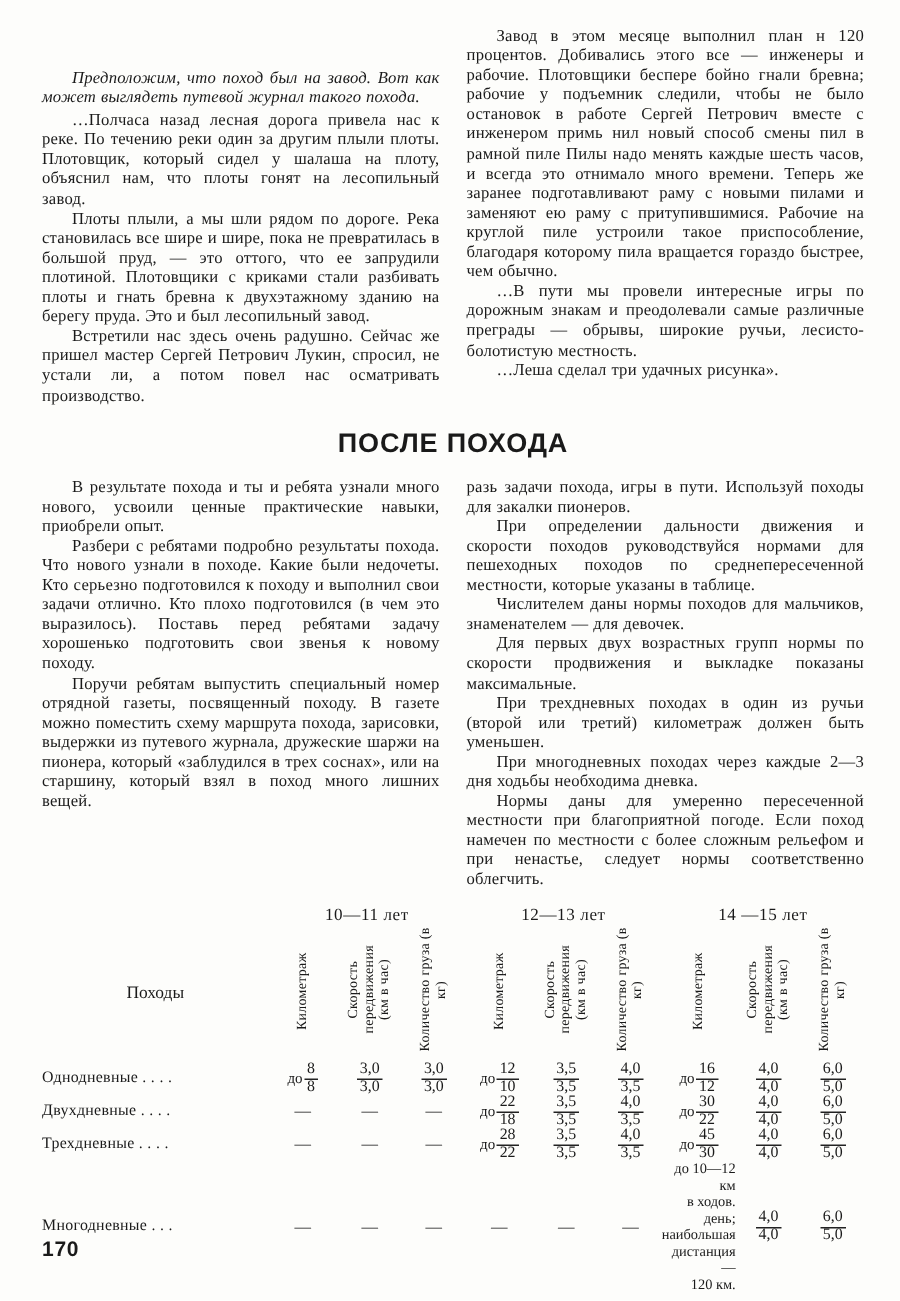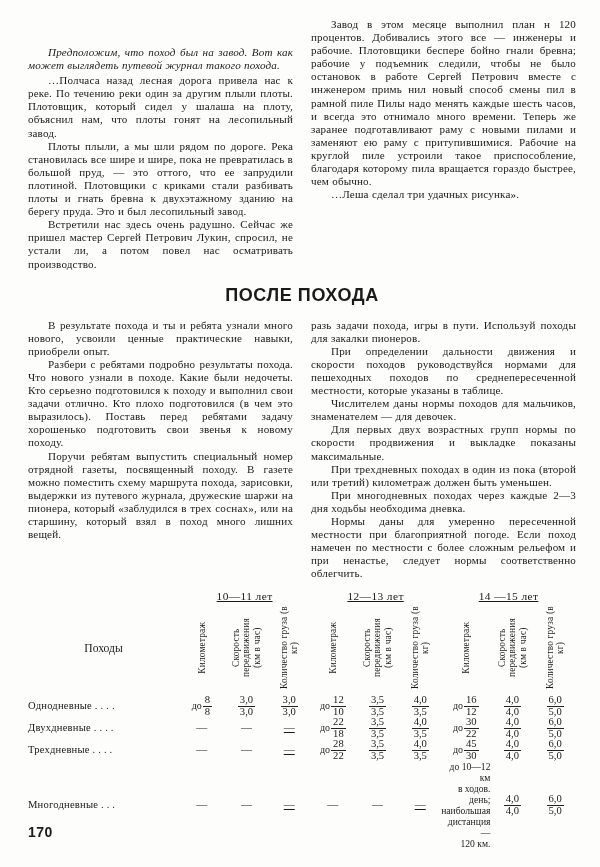--- a/index.html
+++ b/index.html
@@ -73,21 +73,21 @@
   }
   table.norms td, table.norms th {
     border: 0;
     padding: 0;
     vertical-align: middle;
     font-weight: normal;
   }
   .bt { border-top: 1.3px solid #222; }
   .bb { border-bottom: 1.3px solid #222; }
   .bl { border-left: 1.1px solid #333; }
-  .br { border-right: 1.1px solid #333; text-decoration: underline; }
+  .br { border-right: 1.1px solid #333; }
   .age-head {
     text-align: center;
     font-size: 11.4px;
     padding: 3px 0 4px 0;
     letter-spacing: 0.4px;
   }
   .vhead {
     height: 92px;
     text-align: center;
     position: relative;
@@ -153,40 +153,41 @@
       <div class="col">
         <p class="italic">Предположим, что поход был на завод. Вот как может выглядеть путевой журнал такого похода.</p>
         <div class="gap-s"></div>
         <p>…Полчаса назад лесная дорога привела нас к реке. По течению реки один за другим плыли плоты. Плотовщик, который сидел у шалаша на плоту, объяснил нам, что плоты гонят на лесопильный завод.</p>
         <p>Плоты плыли, а мы шли рядом по дороге. Река становилась все шире и шире, пока не превратилась в большой пруд, — это оттого, что ее запрудили плотиной. Плотовщики с криками стали разбивать плоты и гнать бревна к двухэтажному зданию на берегу пруда. Это и был лесопильный завод.</p>
         <p>Встретили нас здесь очень радушно. Сейчас же пришел мастер Сергей Петрович Лукин, спросил, не устали ли, а потом повел нас осматривать производство.</p>
       </div>
 
       <div class="col">
         <p>Завод в этом месяце выполнил план н 120 процентов. Добивались этого все — инженеры и рабочие. Плотовщики беспере бойно гнали бревна; рабочие у подъемник следили, чтобы не было остановок в работе Сергей Петрович вместе с инженером примь нил новый способ смены пил в рамной пиле Пилы надо менять каждые шесть часов, и всегда это отнимало много времени. Теперь же заранее подготавливают раму с новыми пилами и заменяют ею раму с притупившимися. Рабочие на круглой пиле устроили такое приспособление, благодаря которому пила вращается гораздо быстрее, чем обычно.</p>
+        <p>…В пути мы провели интересные игры по дорожным знакам и преодолевали самые различные преграды — обрывы, широкие ручьи, лесисто-болотистую местность.</p>
         <p>…Леша сделал три удачных рисунка».</p>
       </div>
     </div>
 
     <div class="section-title">ПОСЛЕ ПОХОДА</div>
 
     <div class="cols">
 
       <div class="col">
         <p>В результате похода и ты и ребята узнали много нового, усвоили ценные практические навыки, приобрели опыт.</p>
         <p>Разбери с ребятами подробно результаты похода. Что нового узнали в походе. Какие были недочеты. Кто серьезно подготовился к походу и выполнил свои задачи отлично. Кто плохо подготовился (в чем это выразилось). Поставь перед ребятами задачу хорошенько подготовить свои звенья к новому походу.</p>
         <p>Поручи ребятам выпустить специальный номер отрядной газеты, посвященный походу. В газете можно поместить схему маршрута похода, зарисовки, выдержки из путевого журнала, дружеские шаржи на пионера, который «заблудился в трех соснах», или на старшину, который взял в поход много лишних вещей.</p>
       </div>
 
       <div class="col">
         <p class="noindent">разь задачи похода, игры в пути. Используй походы для закалки пионеров.</p>
         <p>При определении дальности движения и скорости походов руководствуйся нормами для пешеходных походов по среднепересеченной местности, которые указаны в таблице.</p>
         <p>Числителем даны нормы походов для мальчиков, знаменателем — для девочек.</p>
         <p>Для первых двух возрастных групп нормы по скорости продвижения и выкладке показаны максимальные.</p>
-        <p>При трехдневных походах в один из пока (второй или третий) километраж должен быть уменьшен.</p>
+        <p>При трехдневных походах в один из ручьи (второй или третий) километраж должен быть уменьшен.</p>
         <p>При многодневных походах через каждые 2—3 дня ходьбы необходима дневка.</p>
         <p>Нормы даны для умеренно пересеченной местности при благоприятной погоде. Если поход намечен по местности с более сложным рельефом и при ненастье, следует нормы соответственно облегчить.</p>
       </div>
     </div>
 
     <div class="tbl-wrap">
       <table class="norms">
         <tbody>
 
           <tr>

